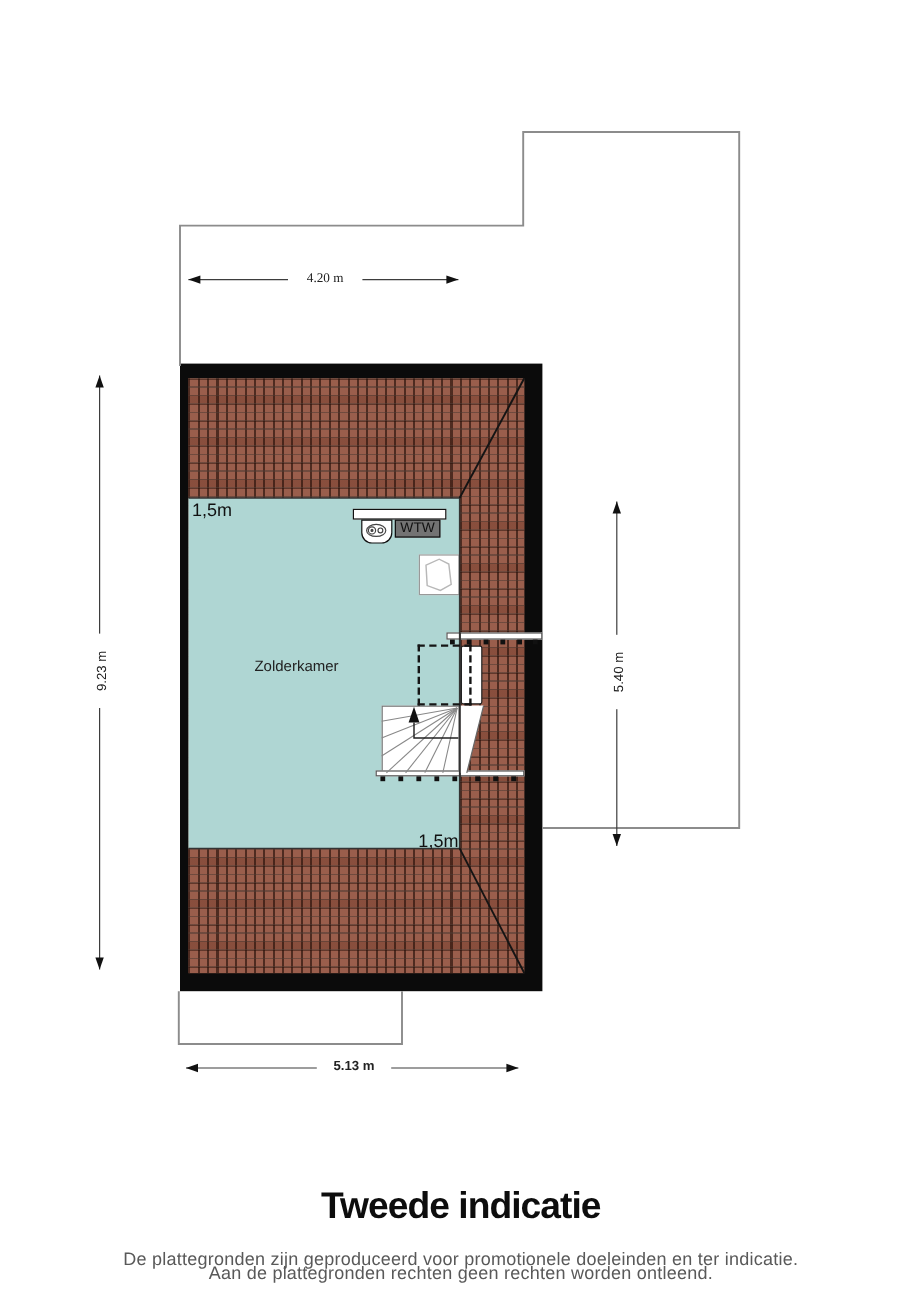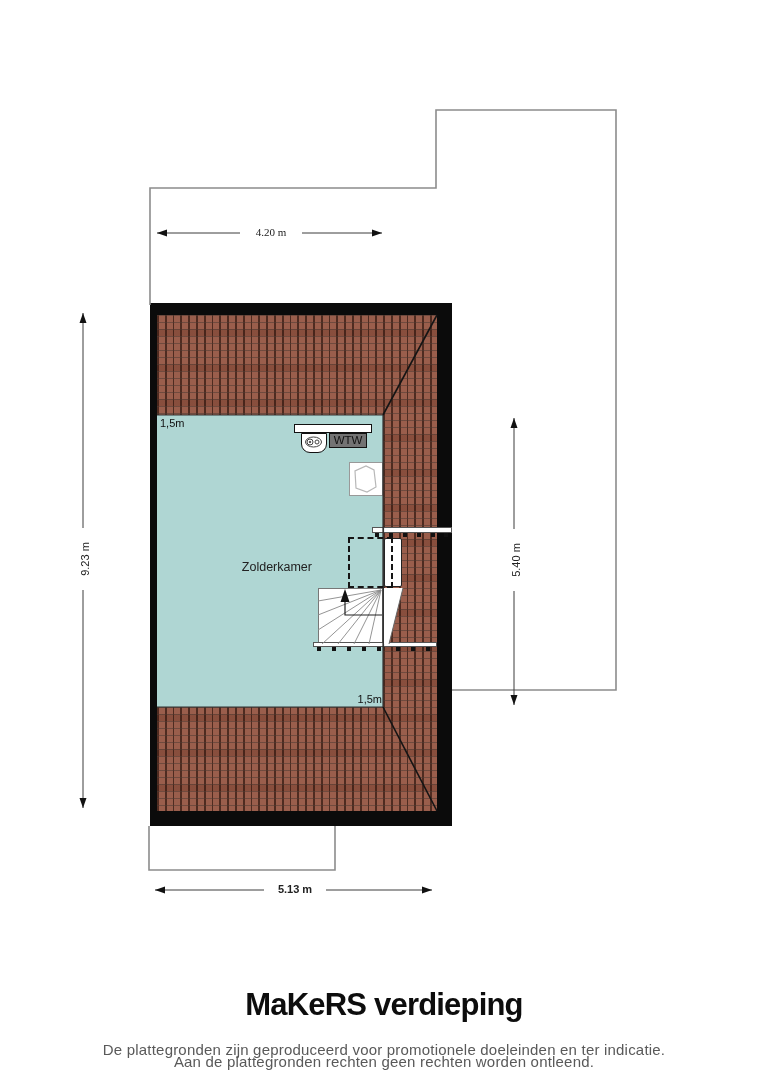--- a/index.html
+++ b/index.html
@@ -30,24 +30,24 @@
   .appliance{left:301px;top:433px;width:26px;height:20px;background:#fff;border:1.5px solid #111;border-radius:0 0 9px 9px;}
   .wtw-box{
     left:329px;top:433px;width:38px;height:15px;background:#737373;border:1.5px solid #111;
     font-size:11.5px;line-height:12px;text-align:center;color:#111;
   }
   .fanbox{left:349px;top:462px;width:34px;height:34px;background:#fff;border:1px solid #999;}
   
   svg.linework{position:absolute;left:0;top:0;z-index:50;}
   
   .label{position:absolute;z-index:70;}
-  .marker{font-size:11px;color:#111;}
+  .marker{font-size:15px;color:#111;}
   .marker-top{left:160px;top:417px;}
   .marker-bottom{left:344px;top:693px;width:38px;text-align:right;}
-  .room-label{left:212px;top:560px;width:100px;text-align:right;font-size:12.5px;color:#222;}
+  .room-label{left:212px;top:548px;width:100px;text-align:left;font-size:12.5px;color:#222;}
   .dim{font-size:11px;color:#222;background:#fff;text-align:center;padding:0 2px;}
   .dim-top{left:240px;top:226px;width:58px;font-family:Liberation Serif, serif;}
   .dim-bottom{left:264px;top:883px;width:58px;font-weight:bold;}
   .dim-left{left:54px;top:553px;width:58px;transform:rotate(-90deg);}
   .dim-right{left:485px;top:554px;width:58px;transform:rotate(-90deg);}
   
   .title{left:0;top:987px;width:768px;text-align:center;font-size:31px;font-weight:700;
          letter-spacing:-0.8px;color:#0d0d0d;}
   .disclaimer{left:0;top:1023px;width:768px;text-align:center;font-size:15px;line-height:11.6px;
          color:#595959;letter-spacing:0.2px;margin-top:21px;}
@@ -155,19 +155,19 @@
 
   <div class="label marker marker-top">1,5m</div>
   <div class="label marker marker-bottom">1,5m</div>
   <div class="label room-label">Zolderkamer</div>
 
   <div class="label dim dim-top">4.20 m</div>
   <div class="label dim dim-bottom">5.13 m</div>
   <div class="label dim dim-left">9.23 m</div>
   <div class="label dim dim-right">5.40 m</div>
 
-  <div class="label title">MaKeRS verdieping</div>
+  <div class="label title">Tweede indicatie</div>
   <div class="label disclaimer">
     <div>De plattegronden zijn geproduceerd voor promotionele doeleinden en ter indicatie.</div>
     <div>Aan de plattegronden rechten geen rechten worden ontleend.</div>
   </div>
 
 </div>
 
 </body></html>

